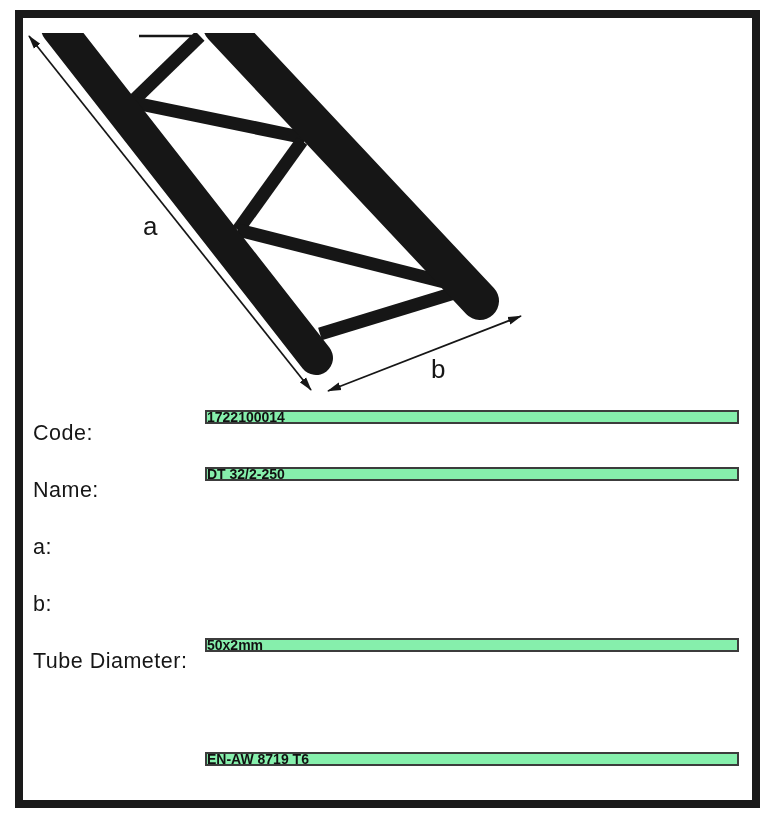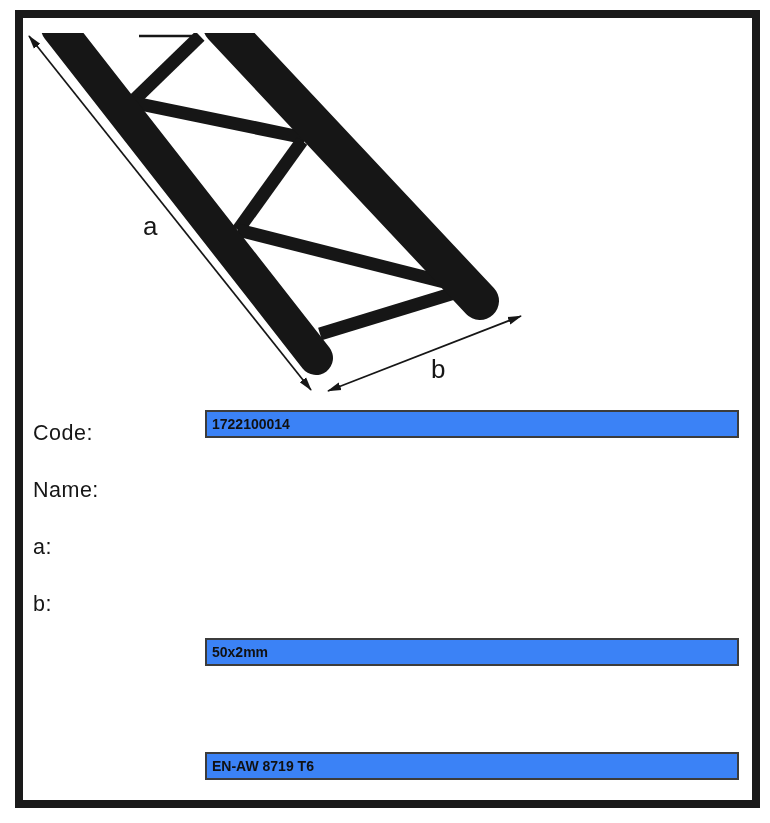--- a/index.html
+++ b/index.html
@@ -12,23 +12,23 @@
     border:8px solid #1a1a1a;background:#ffffff;box-sizing:border-box;
   }
   #diagram{position:absolute;left:0;top:0;width:770px;height:400px;}
   .row{position:absolute;left:0;width:770px;height:31px;}
   .row .lbl{
     position:absolute;left:33px;top:0;width:168px;height:31px;
     display:flex;align-items:center;
     font-size:21.5px;letter-spacing:0.5px;color:#161616;white-space:nowrap;margin-top:8px;
   }
   .row .box{
-    position:absolute;left:205px;top:0;width:534px;height:28px;
-    background:#3b82f6;border:2px solid #3c3c3c;box-sizing:border-box;
-    display:flex;align-items:center;padding-left:5px;
+    position:absolute;left:205px;top:0;width:534px;height:14px;
+    background:#86efac;border:2px solid #3c3c3c;box-sizing:border-box;
+    display:flex;align-items:center;
     font-size:14px;font-weight:700;color:#111111;white-space:nowrap;
   }
   text.dim-label{font-family:"Liberation Sans","DejaVu Sans",sans-serif;font-size:26px;fill:#161616;}
 </style>
 </head>
 <body>
 
 <div id="page">
 
   <div id="frame"></div>
@@ -65,31 +65,33 @@
     <text class="dim-label" x="431" y="378">b</text>
   </svg>
 
   <div class="row" style="top:410px">
     <div class="lbl">Code:</div>
     <div class="box">1722100014</div>
   </div>
 
   <div class="row" style="top:467px">
     <div class="lbl">Name:</div>
+    <div class="box">DT 32/2-250</div>
   </div>
 
   <div class="row" style="top:524px">
     <div class="lbl">a:</div>
   </div>
 
   <div class="row" style="top:581px">
     <div class="lbl">b:</div>
   </div>
 
   <div class="row" style="top:638px">
+    <div class="lbl">Tube Diameter:</div>
     <div class="box">50x2mm</div>
   </div>
 
 
   <div class="row" style="top:752px">
     <div class="box">EN-AW 8719 T6</div>
   </div>
 
 </div>
 

